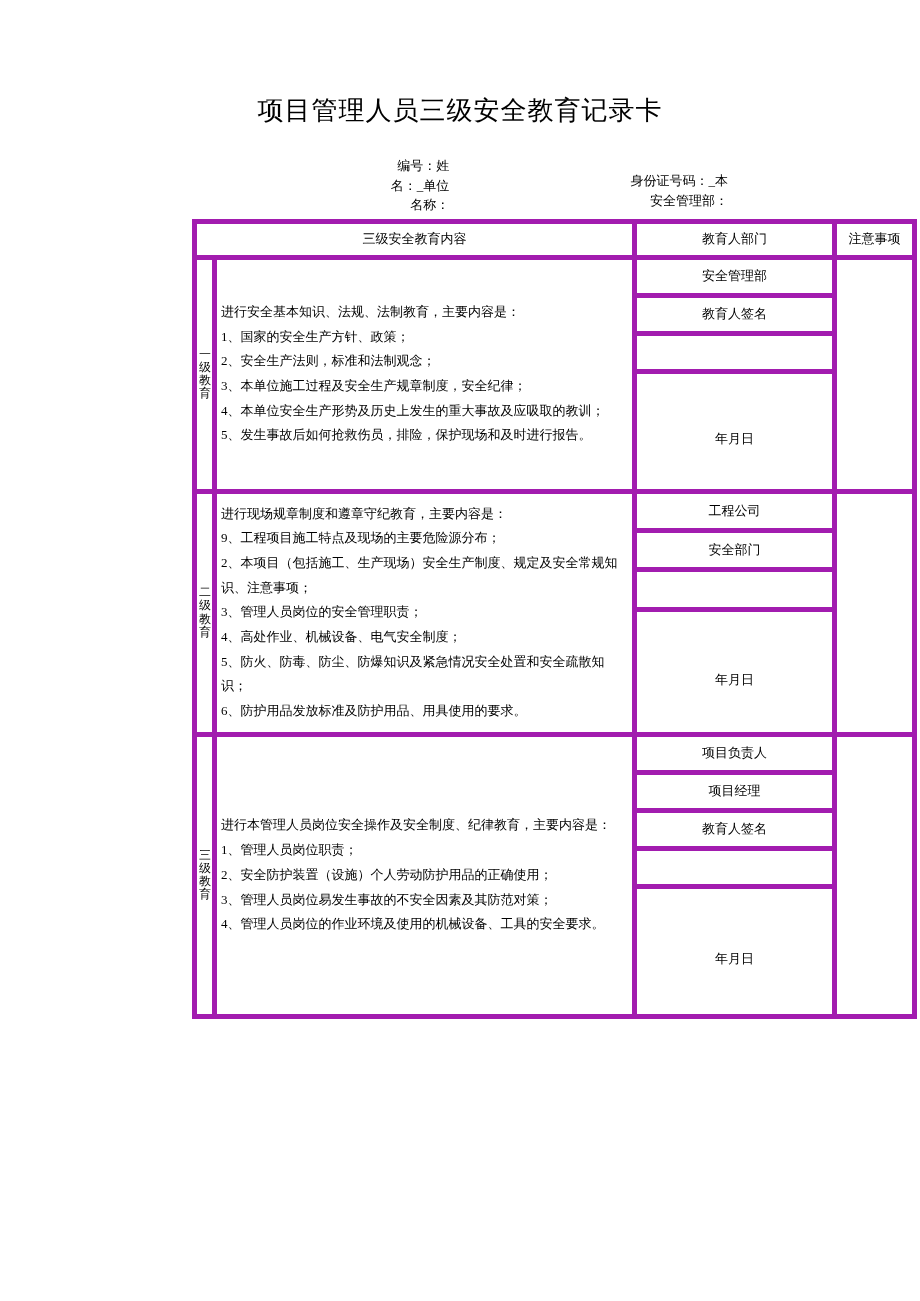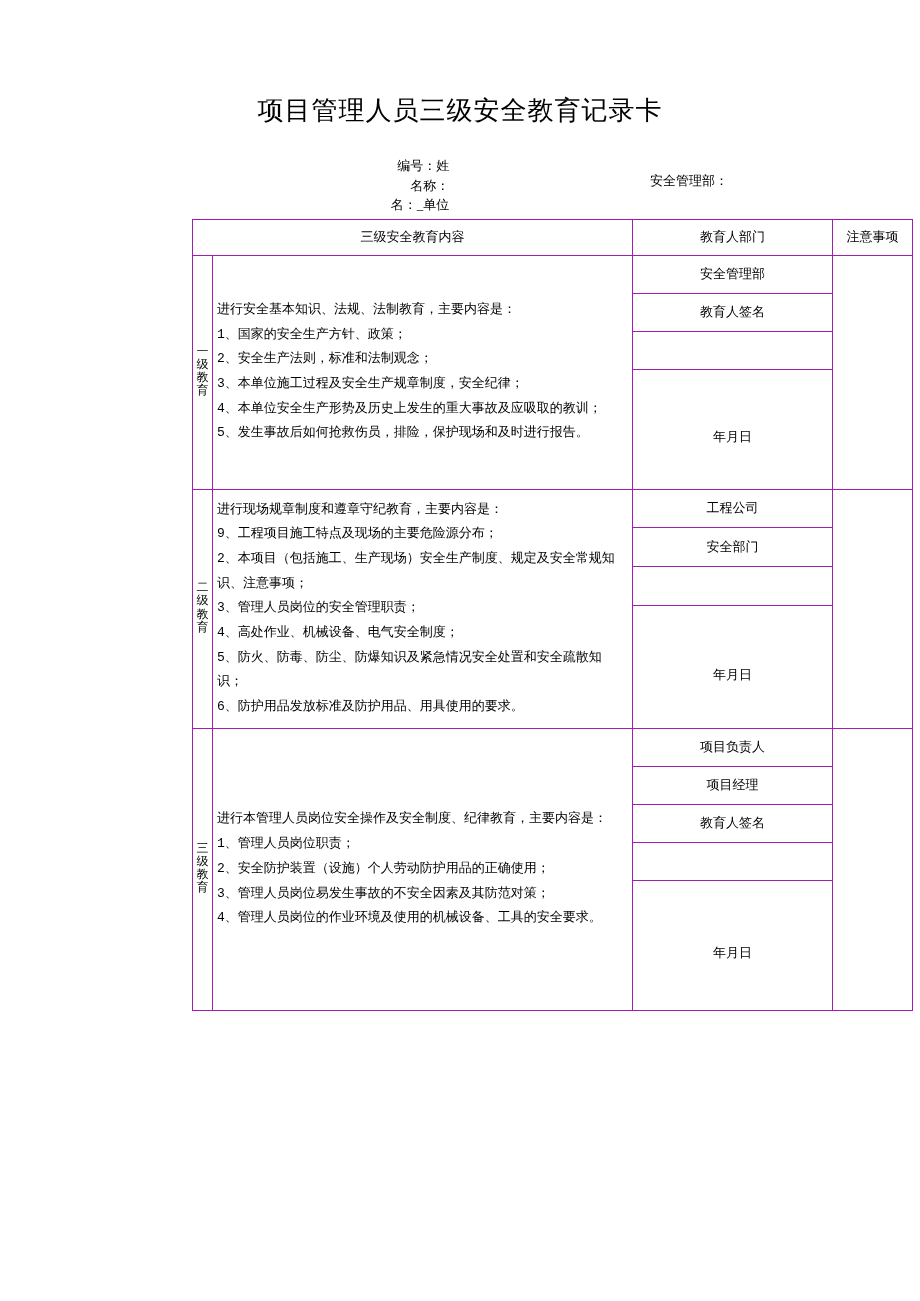--- a/index.html
+++ b/index.html
@@ -32,24 +32,23 @@
   .meta-left { flex: 0 0 48%; }
   .meta-right { flex: 1; }
   .meta-left .line, .meta-right .line { display:block;text-align:right; }
   table {
     border-collapse: collapse;
     width: 100%;
     table-layout: fixed;
     font-size: 13px;
   }
   td, th {
-    border: 1px solid #a21caf;
+    border: 5px solid #a21caf;
     padding: 0;
     vertical-align: middle;
-    font-family: Liberation Mono, monospace;
   }
   .col-level { width: 20px; }
   .col-content { width: 420px; }
   .col-dept { width: 200px; }
   .col-person { width: 80px; }
   .head-cell {
     text-align: center;
     height: 36px;
     font-size: 13px;
   }
@@ -89,24 +88,25 @@
 </head>
 <body>
 
 <div class="page">
 
   <div class="title">项目管理人员三级安全教育记录卡</div>
 
   <div class="meta-row">
     <div class="meta-left">
       <span class="line">编号：姓</span>
+      <span class="line">名：_单位</span>
       <span class="line">名称：</span>
-      <span class="line">名：_单位</span>
     </div>
     <div class="meta-right" style="padding-top:15px;">
+      <span class="line">身份证号码：_本</span>
       <span class="line">安全管理部：</span>
     </div>
   </div>
 
   <table>
     <colgroup>
       <col class="col-level">
       <col class="col-content">
       <col class="col-dept">
       <col class="col-person">

